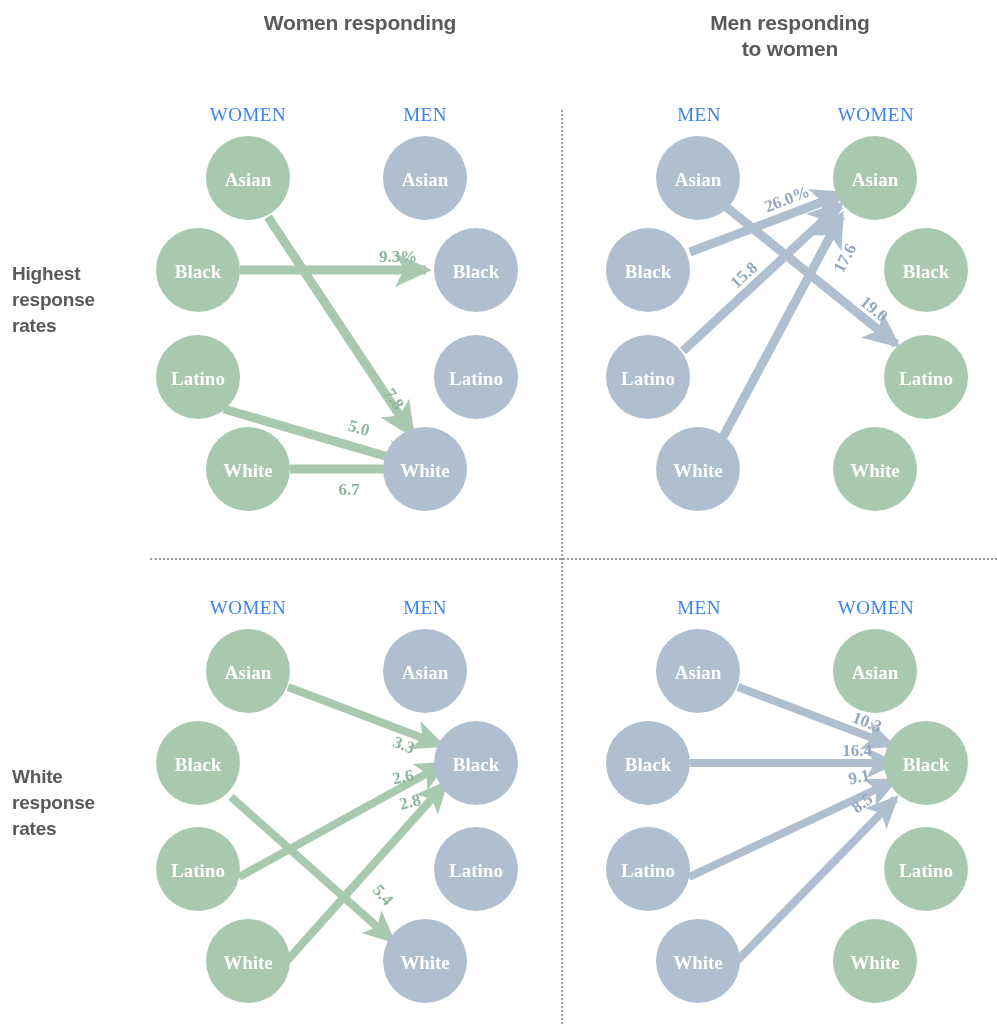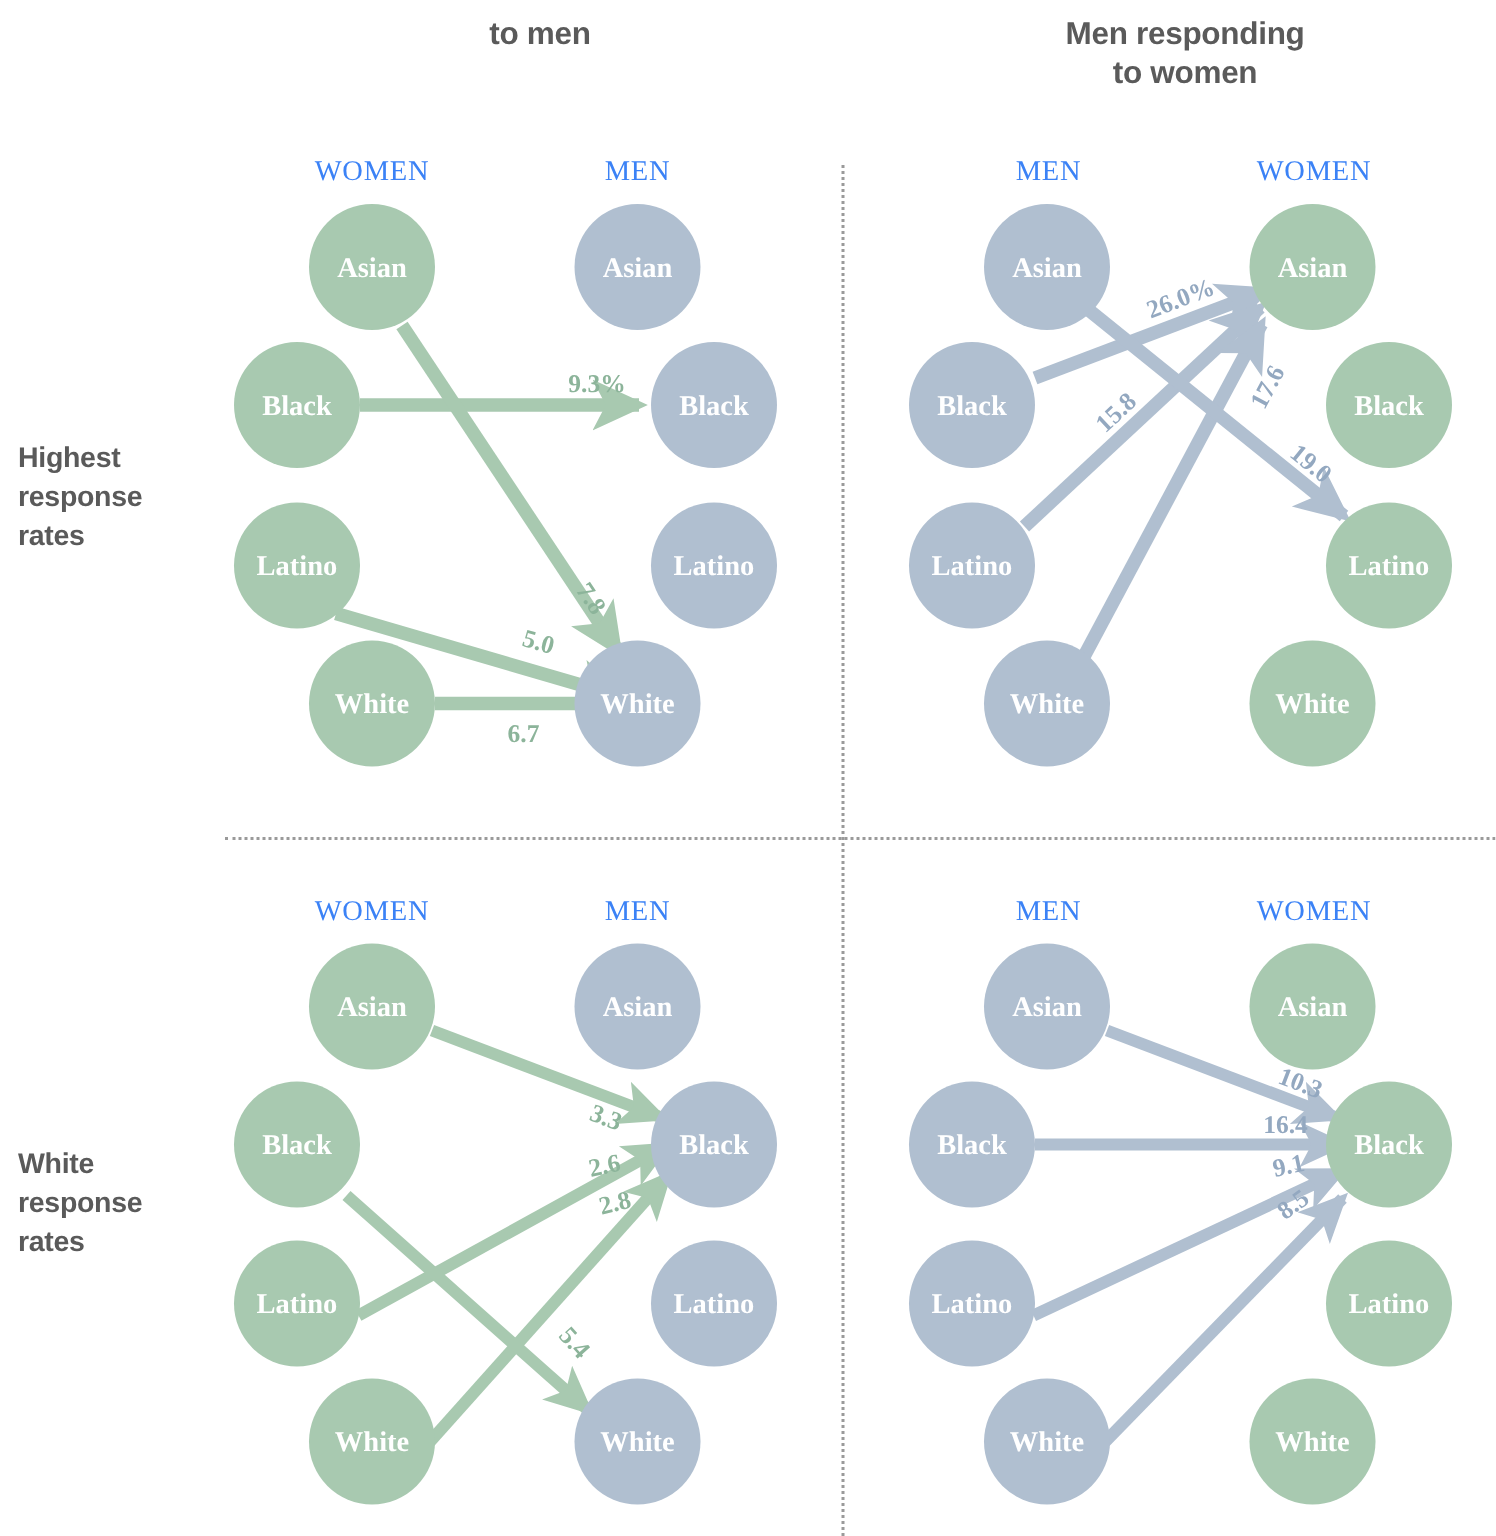--- a/index.html
+++ b/index.html
@@ -47,29 +47,29 @@
   .divider{position:absolute;}
   .divider.h{height:0;border-top:2px dotted #9a9a9a;}
   .divider.v{width:0;border-left:2px dotted #9a9a9a;}
 </style>
 </head>
 <body>
 
 <div id="root">
 
   <div class="panel-title" style="left:150px;top:10px;width:420px;">
-    <span class="l2">to men</span>
+    <span class="l1">Women responding</span>
   </div>
 
   <div class="panel-title" style="left:580px;top:10px;width:420px;">
     <span class="l1">Men responding</span>
     <span class="l2">to women</span>
   </div>
 
-  <div class="row-label" style="left:12px;top:261px;width:130px;margin-top:32px;">
+  <div class="row-label" style="left:12px;top:261px;width:130px;">
     <span class="ln">Highest</span>
     <span class="ln">response</span>
     <span class="ln">rates</span>
   </div>
 
   <div class="row-label" style="left:12px;top:764px;width:130px;">
     <span class="ln">White</span>
     <span class="ln">response</span>
     <span class="ln">rates</span>
   </div>

